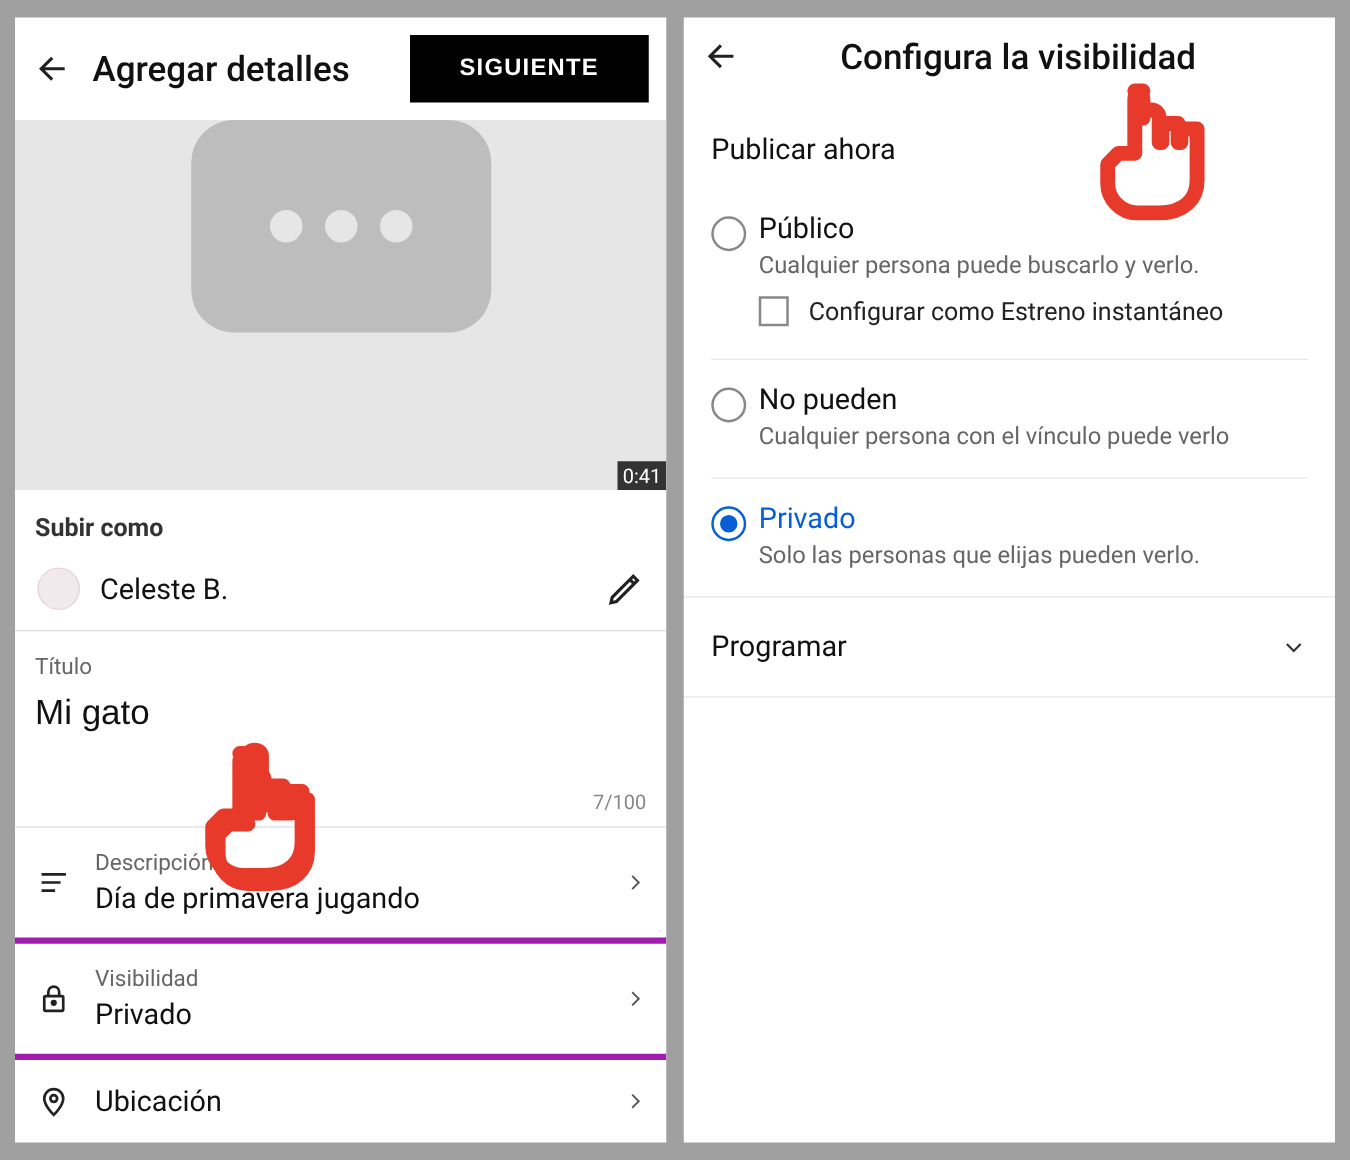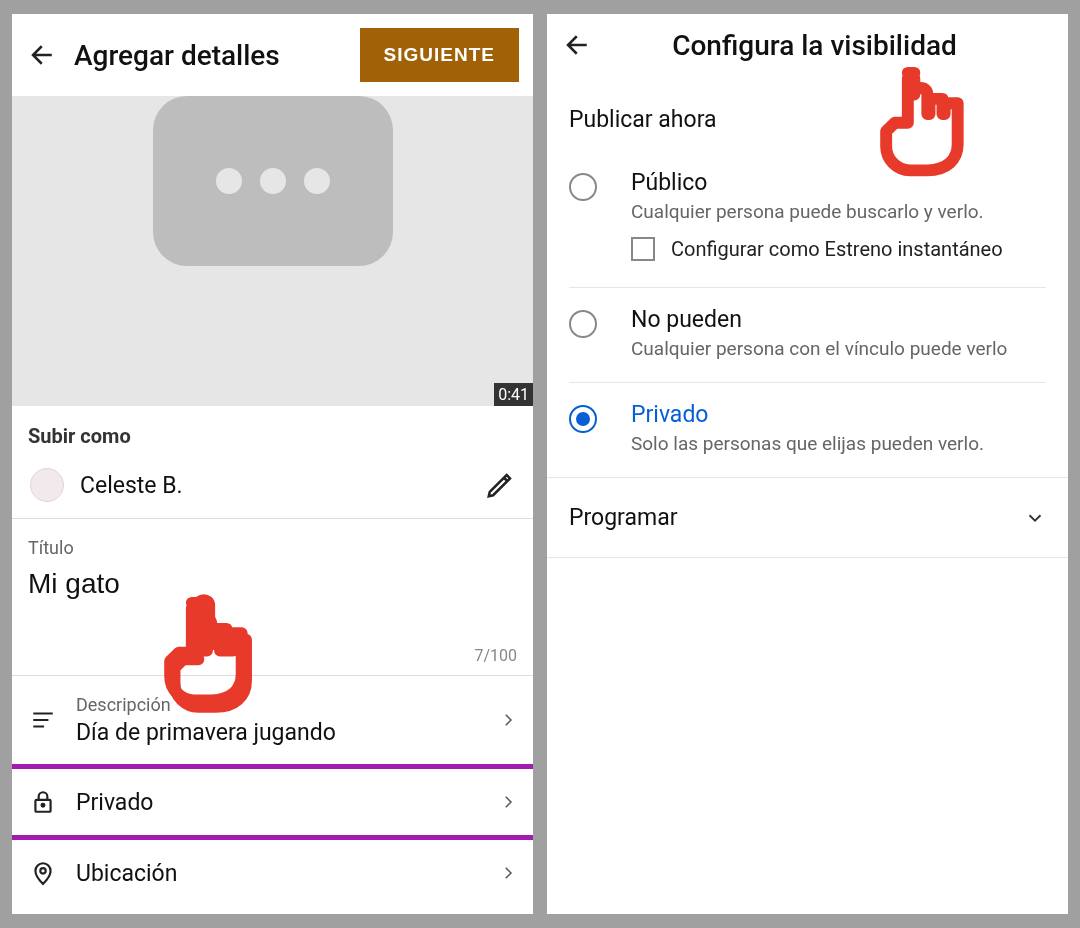--- a/index.html
+++ b/index.html
@@ -23,26 +23,26 @@
   }
   
   .header {
     display: flex;
     align-items: center;
     padding: 14px 14px;
     gap: 14px;
   }
   .back-btn { width: 34px; height: 34px; display:flex; align-items:center; justify-content:center; cursor:pointer; }
   .next-btn {
-    background: #a16207;
+    background: #000000;
     color:#fff;
     font-weight:700;
     letter-spacing:1px;
     font-size:19px;
-    padding: 16px 24px;
+    padding: 16px 40px;
     border:none;
     cursor:pointer;
   }
   .hdr-title { font-size: 28px; font-weight: 500; color:#111; flex:1; text-align:left; }
   .hdr-title.center { text-align:center; }
 
   
   .thumb-area {
     background:#e6e6e6;
     height: 310px;
@@ -81,21 +81,21 @@
   .row-icon { width:30px; height:30px; flex-shrink:0; display:flex; align-items:center; justify-content:center; }
   .row-texts { flex:1; }
   .row-label { font-size:18px; color:#666; margin-bottom:4px; }
   .row-value { font-size:23px; color:#111; }
   .chevron { width:18px; height:18px; }
 
   
   .pub-heading { font-size:23px; color:#111; padding: 30px 22px 18px; }
   .opt-wrap { padding: 0 22px; }
   .opt {
-    display:flex; gap:34px; padding: 18px 0 22px;
+    display:flex; gap:10px; padding: 18px 0 22px;
   }
   .opt + .opt { border-top:1px solid #e6e6e6; }
   .radio {
     width:28px; height:28px; border:2px solid #888; border-radius:50%; flex-shrink:0; margin-top:4px;
     display:flex; align-items:center; justify-content:center; cursor:pointer;
   }
   .radio.selected { border-color:#065fd4; }
   .radio.selected::after {
     content:""; width:14px; height:14px; border-radius:50%; background:#065fd4;
   }
@@ -179,20 +179,21 @@
 
   <div class="list-row">
     <div class="row-icon">
       <svg viewBox="0 0 24 24" width="26" height="26" fill="none" stroke="#222" stroke-width="2">
           <rect x="5" y="10" width="14" height="11" rx="1"></rect>
           <path d="M8 10V7a4 4 0 0 1 8 0v3"></path>
           <circle cx="12" cy="15" r="1.3" fill="#222"></circle>
         </svg>
     </div>
     <div class="row-texts">
+      <div class="row-label">Visibilidad</div>
       <div class="row-value">Privado</div>
     </div>
     <svg class="chevron" viewBox="0 0 24 24" fill="none" stroke="#555" stroke-width="2">
         <path d="M9 5l7 7-7 7"></path>
       </svg>
   </div>
 
   <div class="list-row" style="border-bottom:none">
     <div class="row-icon">
       <svg viewBox="0 0 24 24" width="26" height="26" fill="none" stroke="#222" stroke-width="2">

